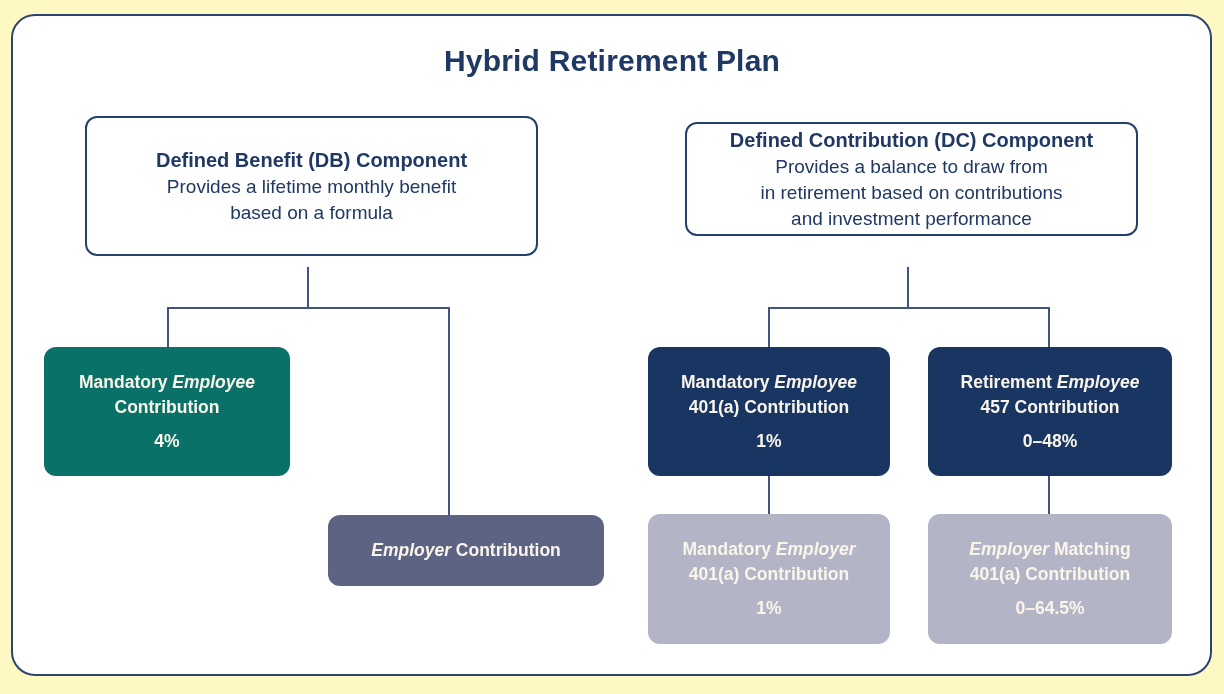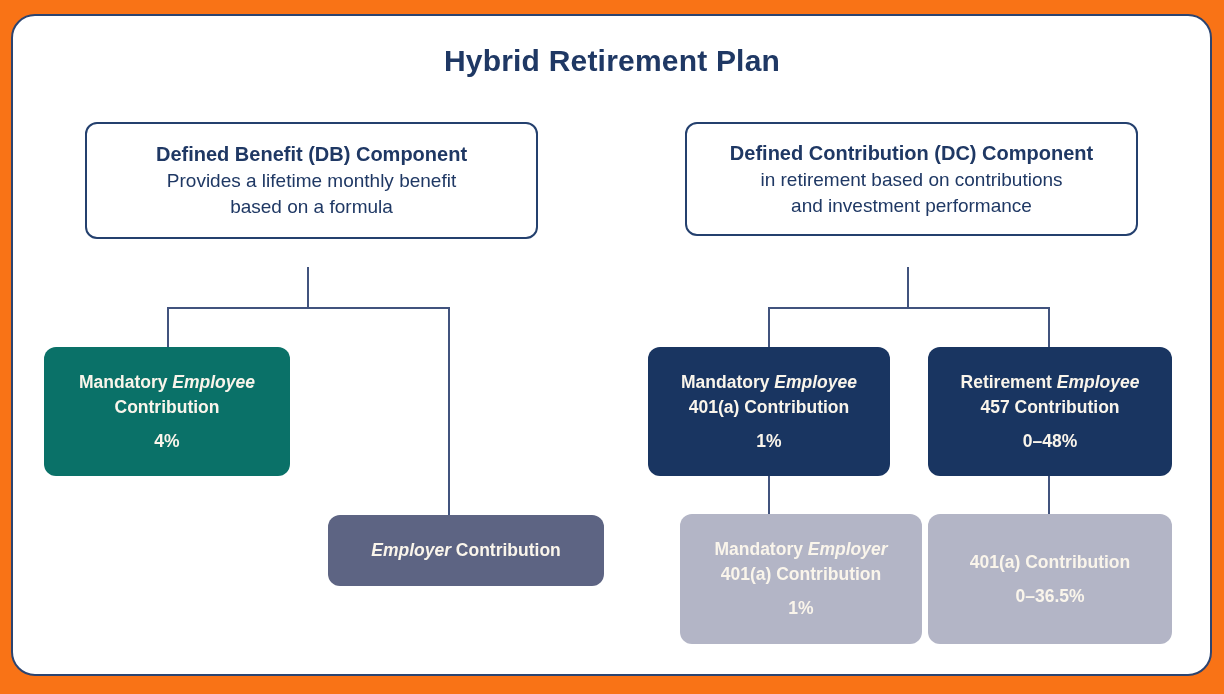--- a/index.html
+++ b/index.html
@@ -1,17 +1,17 @@
 <!DOCTYPE html>
 <html><head>
 <meta charset="utf-8">
 <style>
   html,body{margin:0;padding:0;background:#ffffff;}
   body{font-family:"Liberation Sans", sans-serif;}
-  .page{position:relative;width:1224px;height:694px;background:#f97316;overflow:hidden;}
+  .page{position:relative;width:1224px;height:694px;background:#fef9c3;overflow:hidden;}
   .frame{position:absolute;left:11px;top:14px;width:1197px;height:658px;
          border:2px solid #2C4470;border-radius:24px;background:#ffffff;}
   .title{position:absolute;left:0;top:44px;width:1224px;text-align:center;
          font-size:30px;font-weight:bold;color:#1F3864;letter-spacing:0.2px;}
   .node{position:absolute;border-radius:12px;display:flex;flex-direction:column;
         justify-content:center;align-items:center;text-align:center;box-sizing:border-box;}
   .component{background:#ffffff;border:2px solid #24406E;color:#1F3864;padding:10px 14px;}
   .component .heading{font-size:20px;font-weight:bold;line-height:27px;}
   .component .desc{font-size:19px;line-height:26px;}
   .leaf{color:#FAF5EB;font-weight:bold;font-size:17.5px;line-height:25px;padding:16px 10px;}
@@ -24,28 +24,29 @@
   .line{position:absolute;background:#41537E;}
 </style>
 </head>
 <body>
 
 <div class="page">
   <div class="frame"></div>
 
   <div class="title">Hybrid Retirement Plan</div>
 
-  <div class="node component" style="left:85px;top:122px;width:453px;height:117px;">
+  <div class="node component" style="left:85px;top:116px;width:453px;height:140px;">
     <div class="heading">Defined Benefit (DB) Component</div>
     <div class="desc">Provides a lifetime monthly benefit</div>
     <div class="desc">based on a formula</div>
   </div>
 
   <div class="node component" style="left:685px;top:122px;width:453px;height:114px;">
     <div class="heading">Defined Contribution (DC) Component</div>
+    <div class="desc">Provides a balance to draw from</div>
     <div class="desc">in retirement based on contributions</div>
     <div class="desc">and investment performance</div>
   </div>
 
   <div class="line" style="left:307px;top:267px;width:2px;height:42px;"></div>
   <div class="line" style="left:167px;top:307px;width:283px;height:2px;"></div>
   <div class="line" style="left:167px;top:307px;width:2px;height:40px;"></div>
   <div class="line" style="left:448px;top:307px;width:2px;height:208px;"></div>
 
   <div class="line" style="left:907px;top:267px;width:2px;height:42px;"></div>
@@ -70,23 +71,24 @@
     <div>401(a) Contribution</div>
     <div class="value">1%</div>
   </div>
 
   <div class="node leaf navy" style="left:928px;top:347px;width:244px;height:129px;">
     <div><span>Retirement </span><i>Employee</i></div>
     <div>457 Contribution</div>
     <div class="value">0–48%</div>
   </div>
 
-  <div class="node leaf gray" style="left:648px;top:514px;width:242px;height:130px;margin-left:32px;">
+  <div class="node leaf gray" style="left:648px;top:514px;width:242px;height:130px;">
     <div><span>Mandatory </span><i>Employer</i></div>
     <div>401(a) Contribution</div>
     <div class="value">1%</div>
   </div>
 
   <div class="node leaf gray" style="left:928px;top:514px;width:244px;height:130px;">
+    <div><i>Employer</i><span> Matching</span></div>
     <div>401(a) Contribution</div>
-    <div class="value">0–36.5%</div>
+    <div class="value">0–64.5%</div>
   </div>
 </div>
 
 </body></html>

